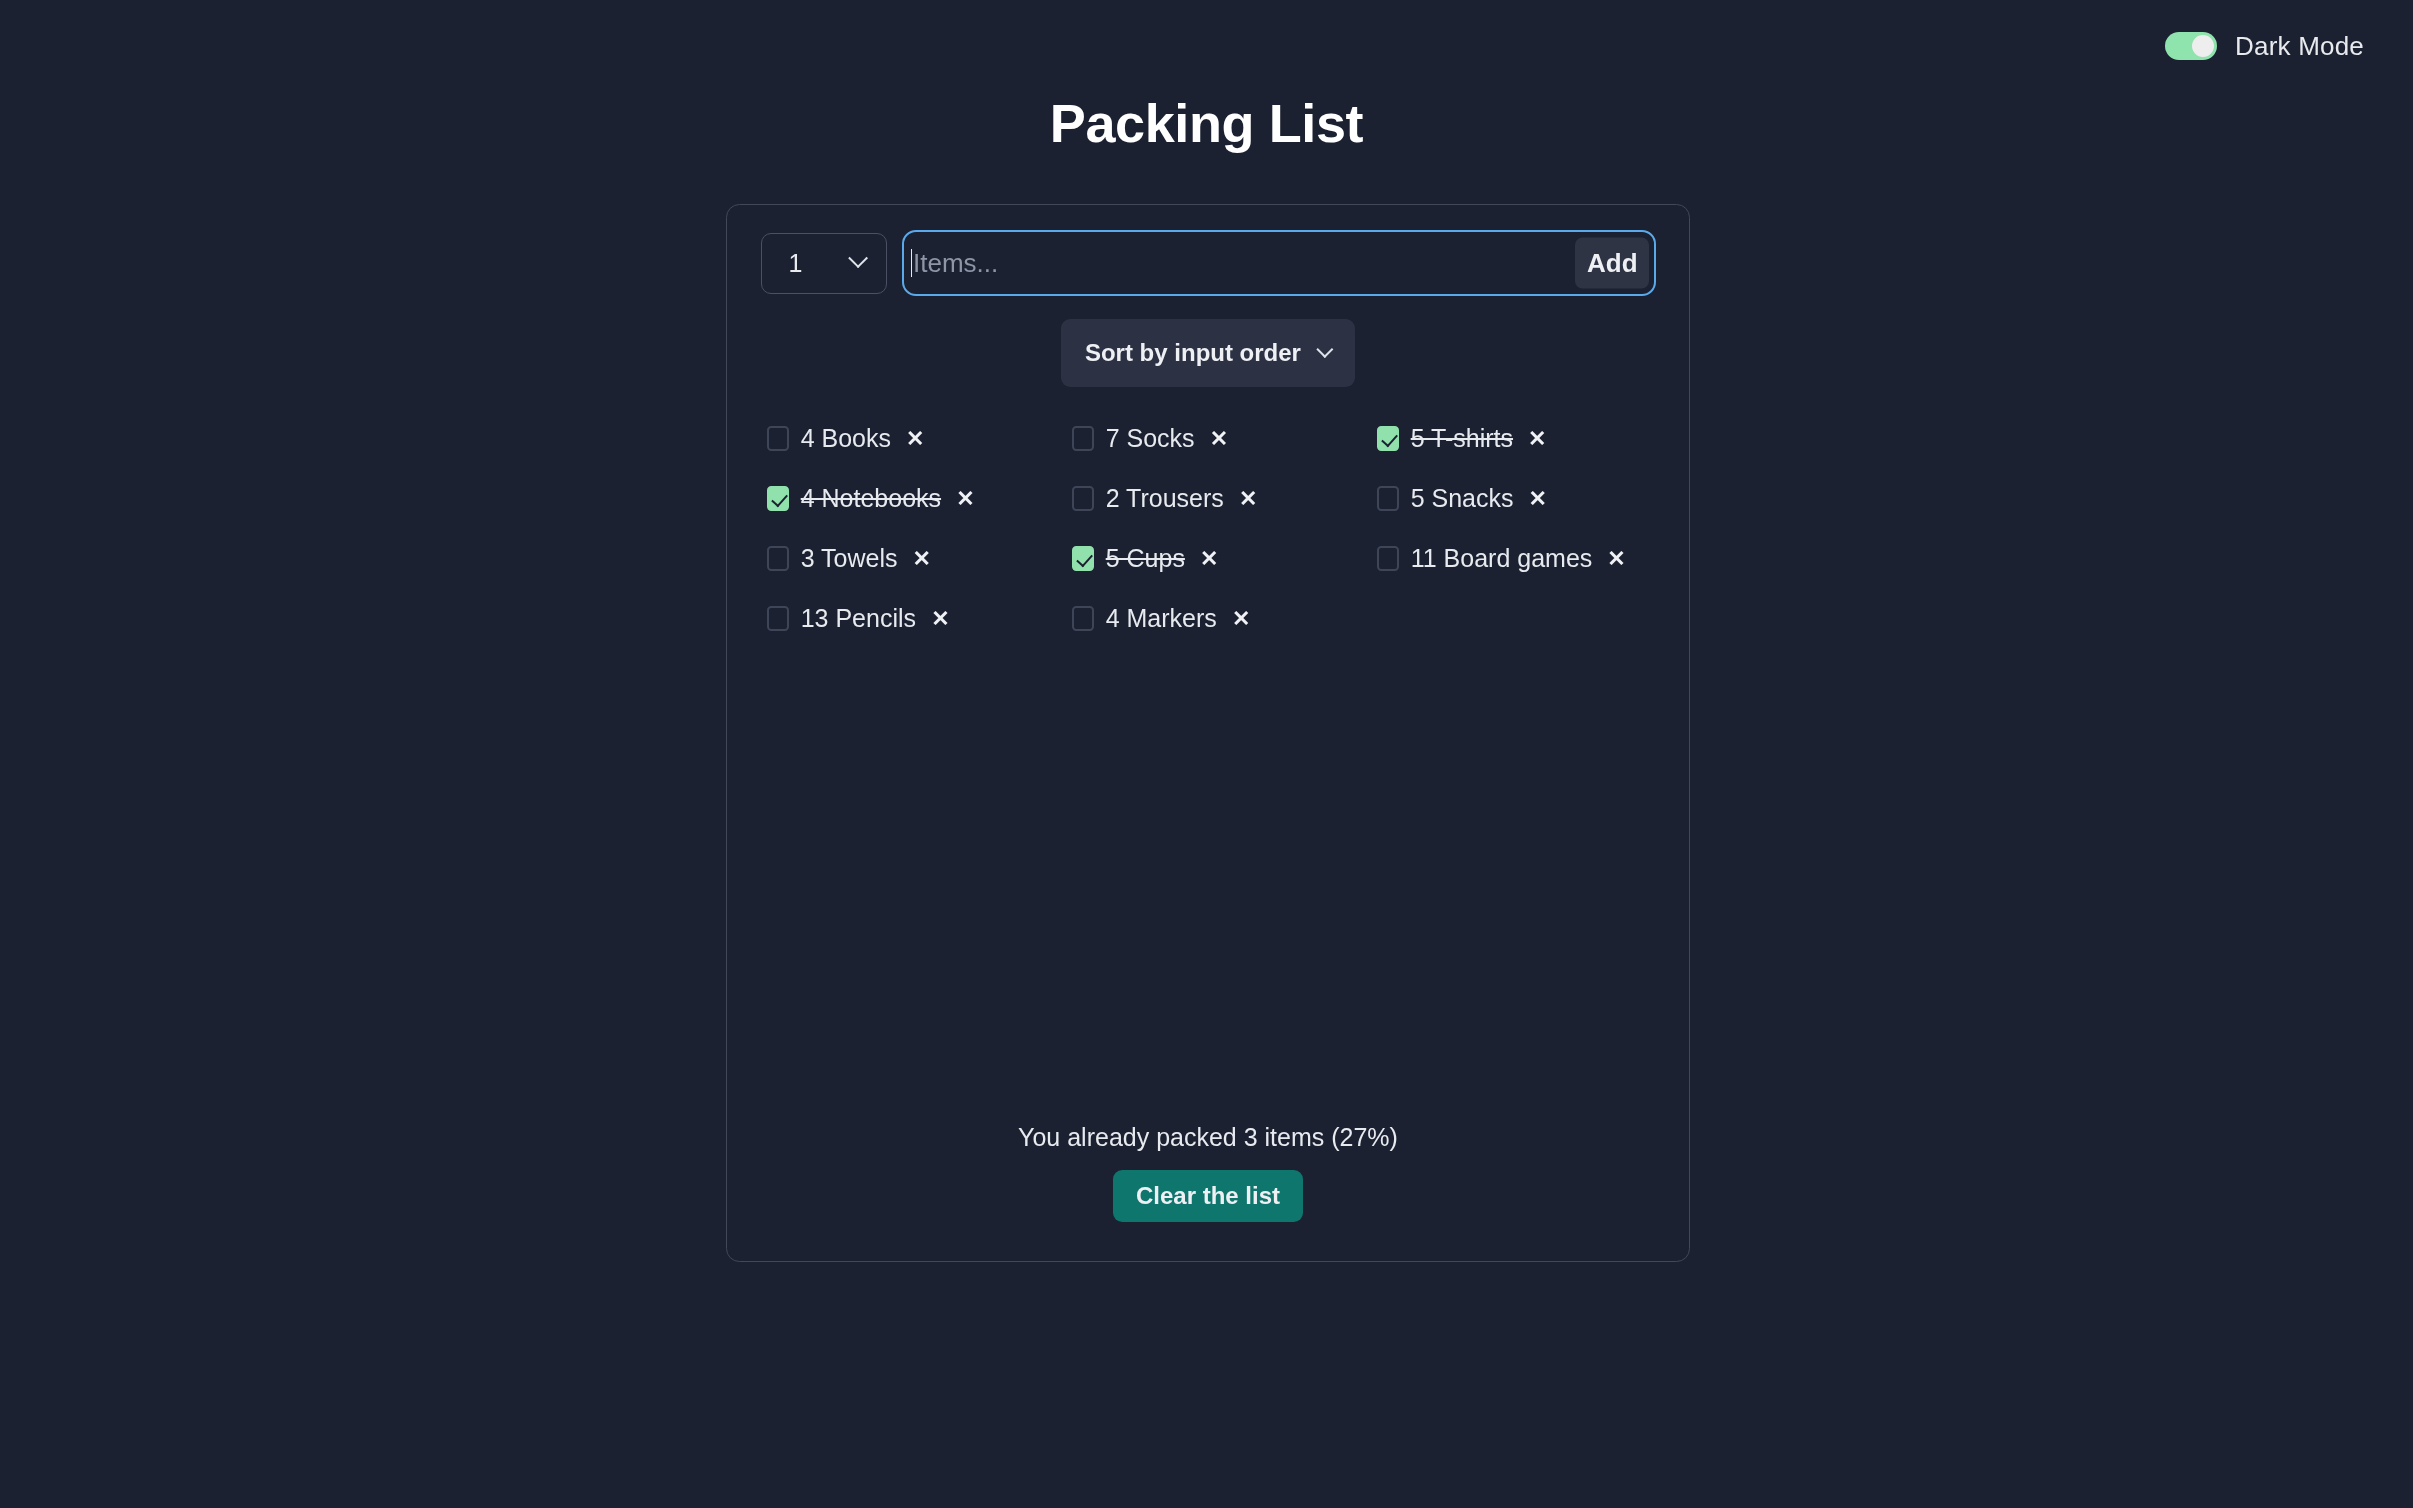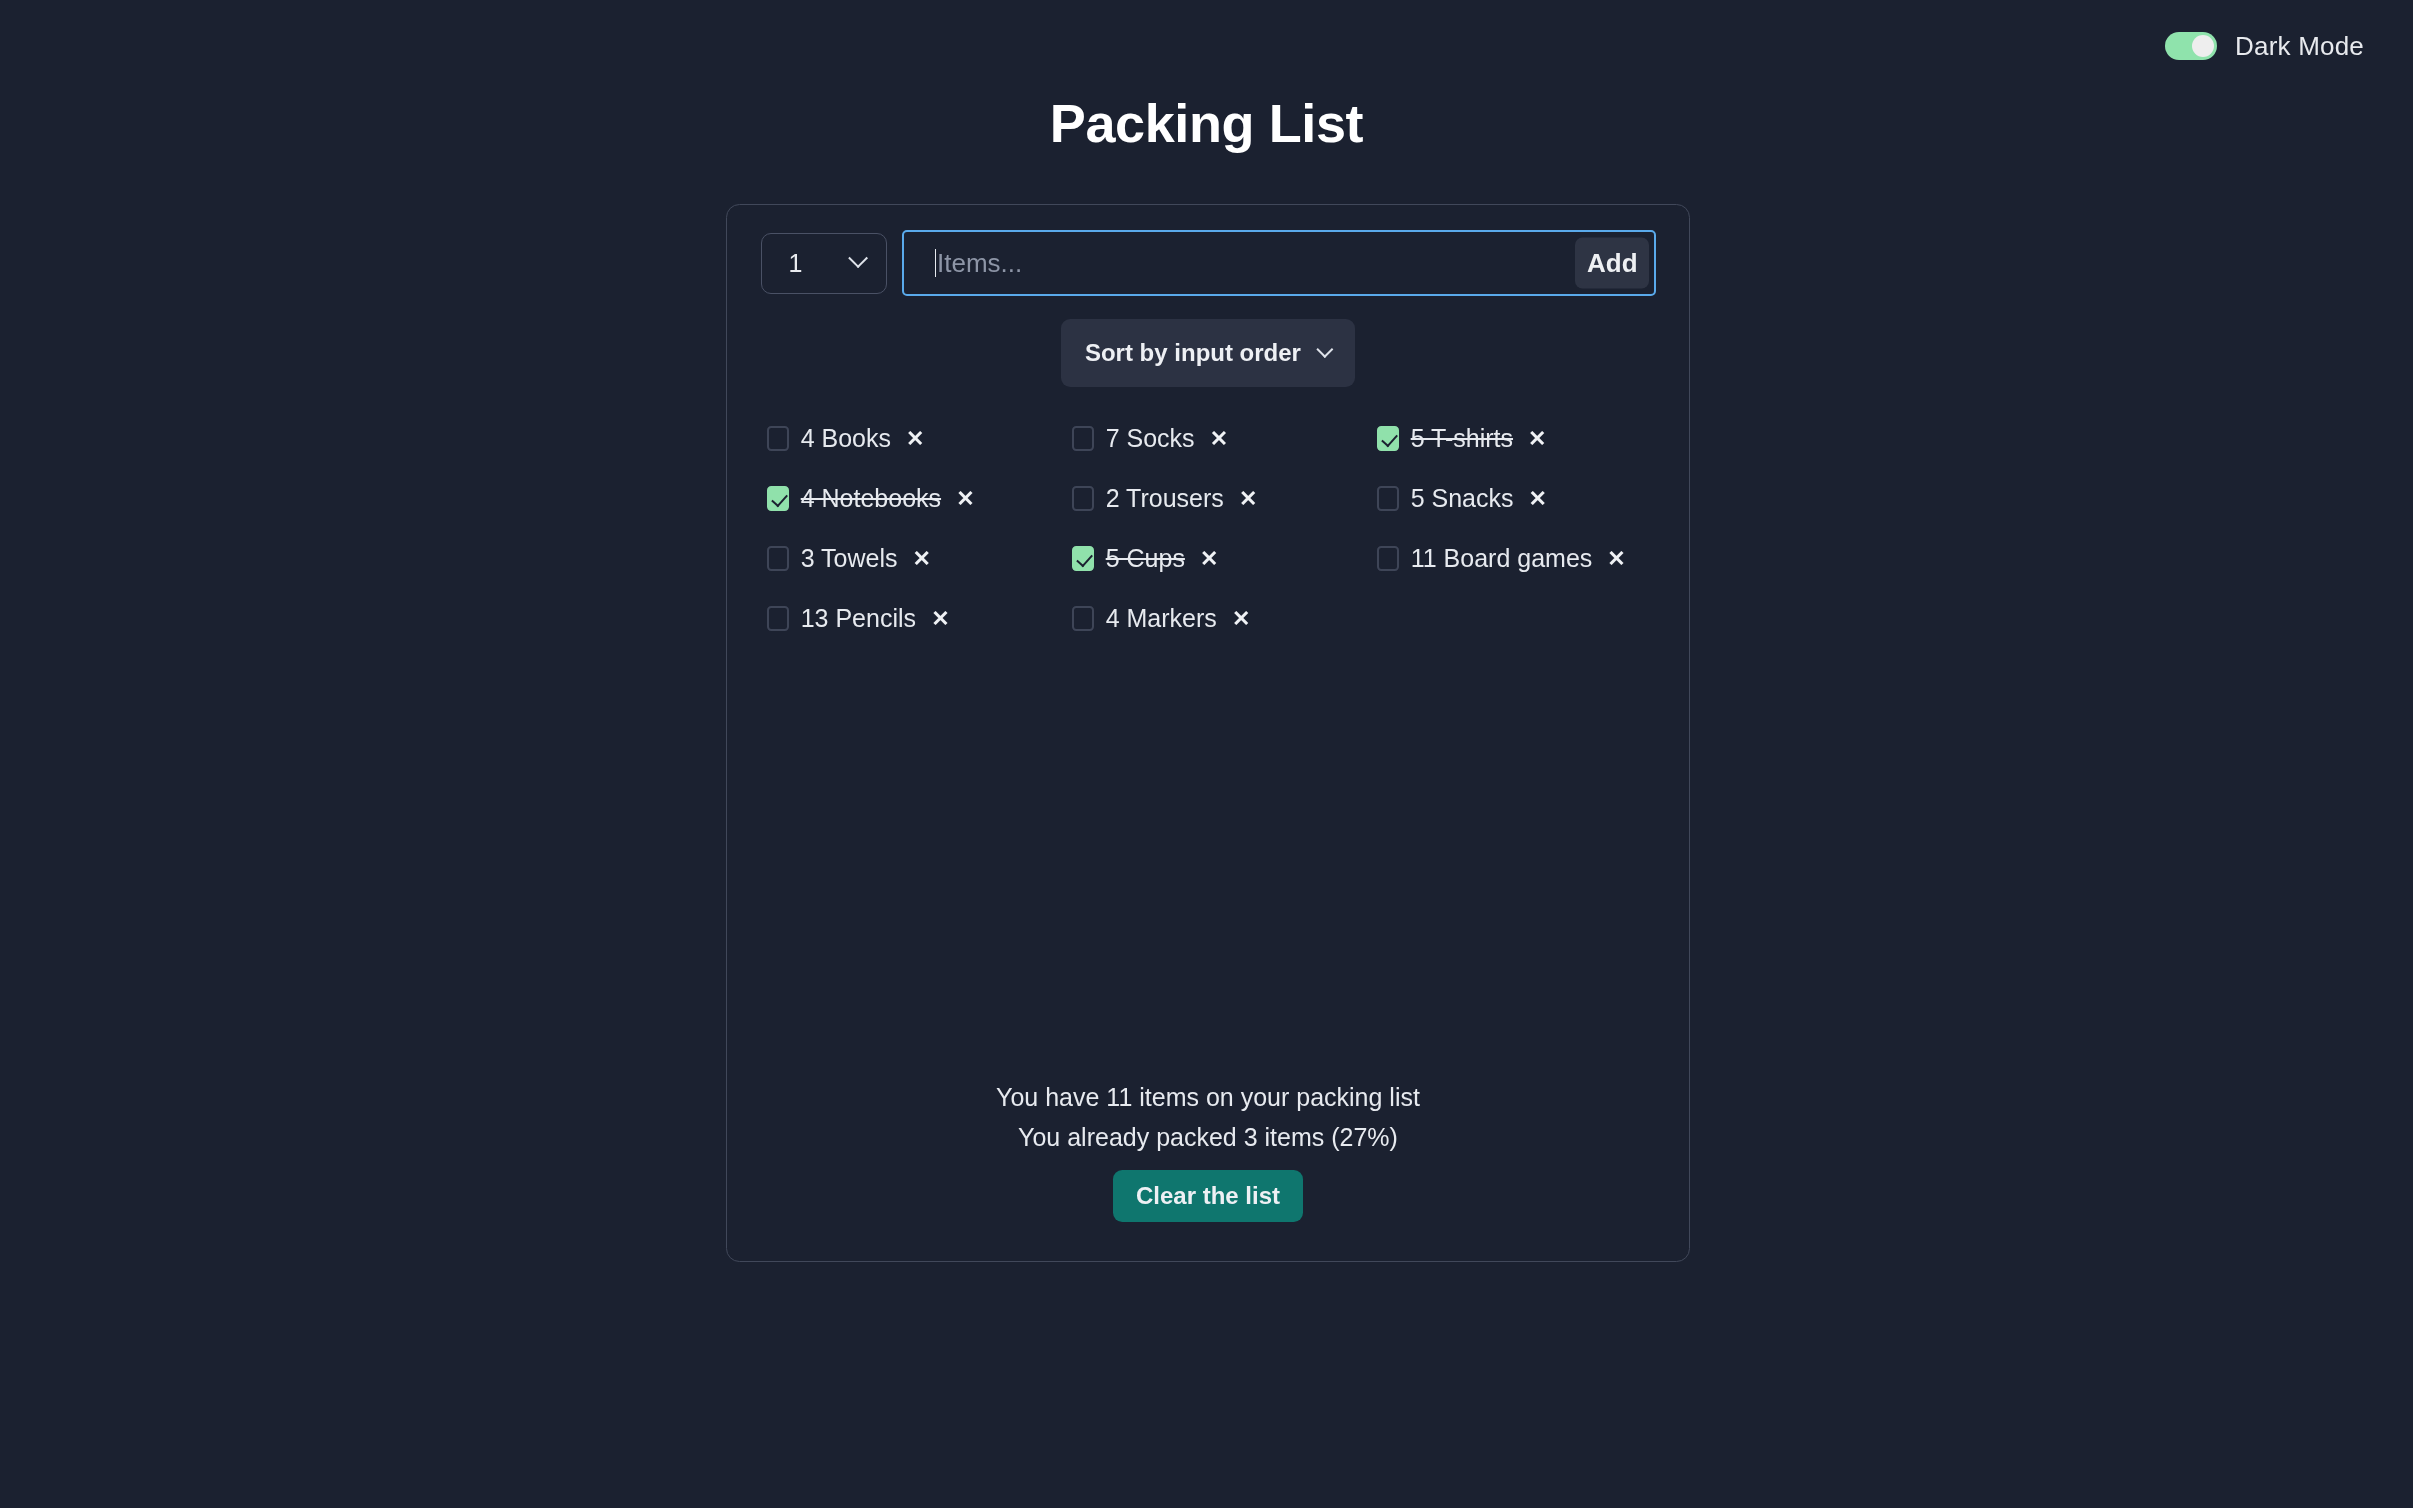--- a/index.html
+++ b/index.html
@@ -108,25 +108,25 @@
     height: 14.2px;
     border-right: 2.9px solid #dfe3ea;
     border-bottom: 2.9px solid #dfe3ea;
     transform: rotate(45deg) translate(-3.4px,-3.4px);
   }
   .input-wrap {
     position: relative;
     width: 754px;
     height: 66px;
     border: 2.9px solid #5aaaeb;
-    border-radius: 5px;
+    border-radius: 14px;
     background: transparent;
     display: flex;
     align-items: center;
-    padding-left: 31px;
+    padding-left: 7px;
     cursor: text;
   }
   .caret {
     width: 1.7px;
     height: 28px;
     background: #e6e9ee;
     flex: none;
   }
   .input-placeholder {
     color: #8d95a6;
@@ -357,21 +357,20 @@
         <span class="delete-x">✕</span>
       </li>
       <li class="item">
         <span class="checkbox"></span>
         <span class="item-label">4 Markers</span>
         <span class="delete-x">✕</span>
       </li>
     </ul>
 
   <div class="stats">
-    <p>You have 11 items on your packing list</p>
     <p>You already packed 3 items (27%)</p>
   </div>
 
   <div class="clear-row">
     <button class="clear-btn">Clear the list</button>
   </div>
 </section>
 
 
 </body></html>

